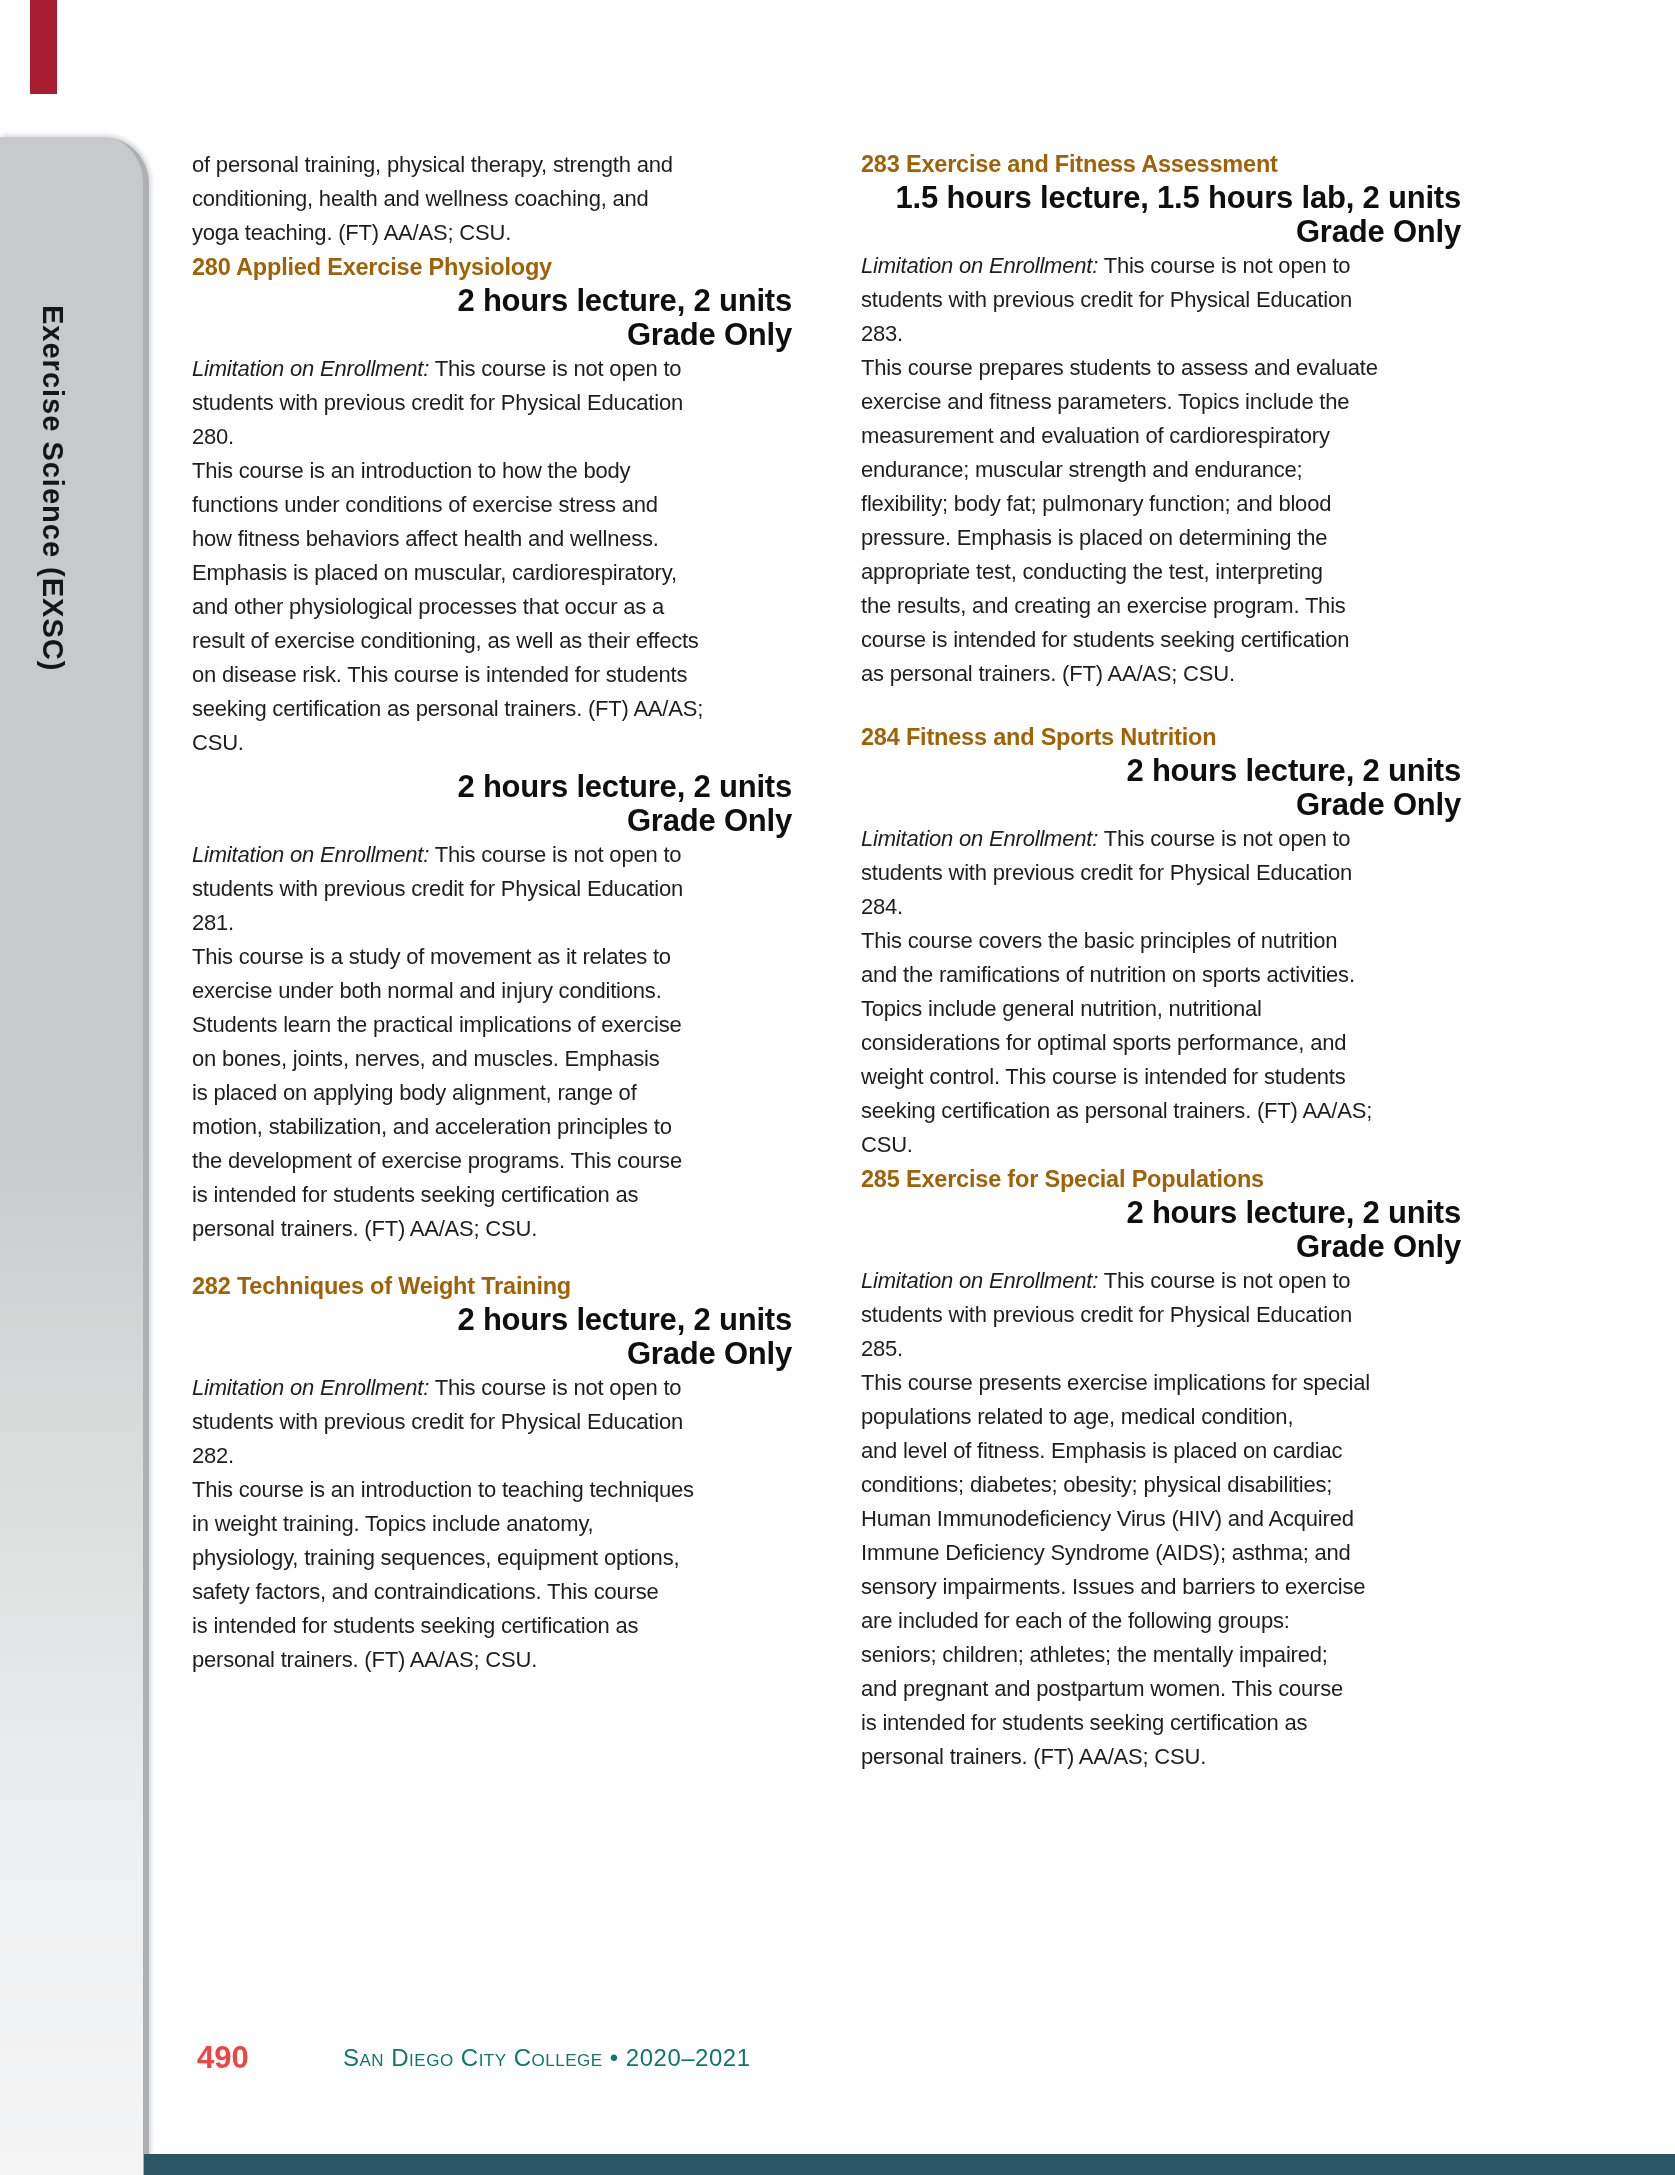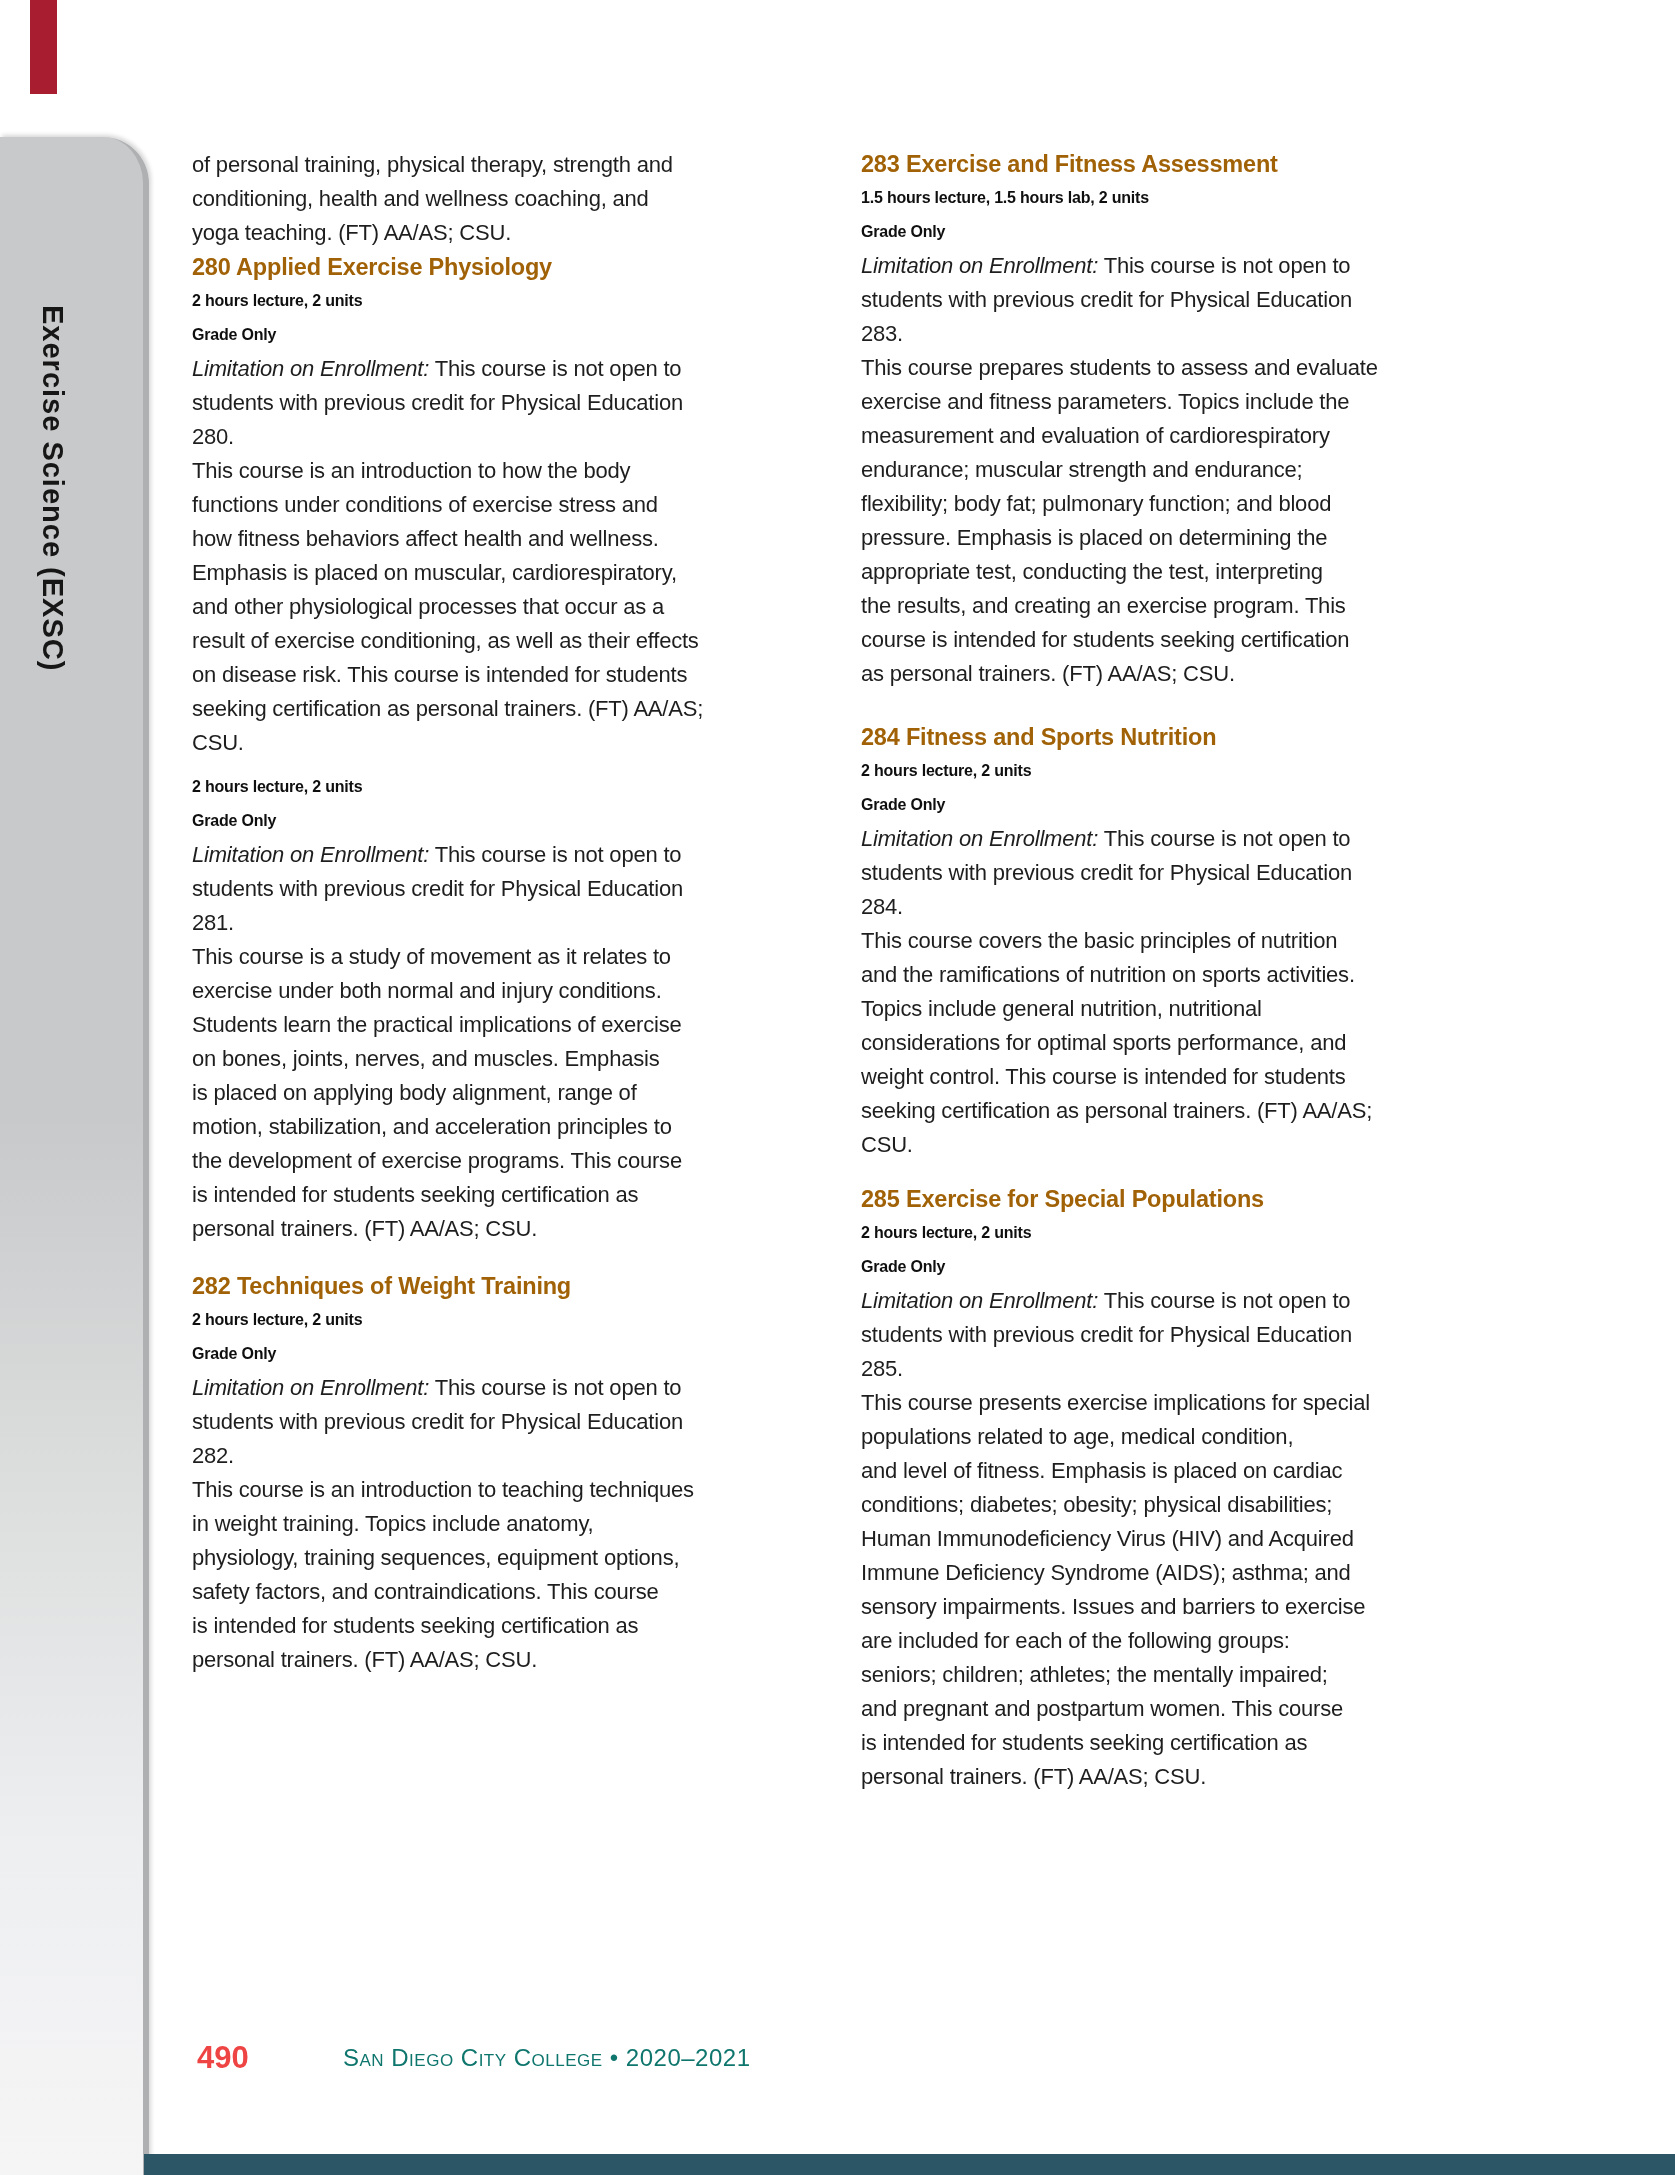--- a/index.html
+++ b/index.html
@@ -36,28 +36,28 @@
     color:#1e1e1e;
   }
   .col-left{left:192px;top:148px;}
   .col-right{left:861px;top:147px;}
   .col p,.col h3,.col div{margin:0;padding:0;}
   .intro-paragraph{white-space:pre;margin:0 0 50px 0;}
   .course-section{margin:0;}
   .col-left .course-section:nth-of-type(2){margin-top:10px;}
   .col-left .course-section:nth-of-type(3){margin-top:23px;}
   .col-right .course-section:nth-of-type(2){margin-top:29px;}
-  .col-right .course-section:nth-of-type(3){margin-top:20px;}
+  .col-right .course-section:nth-of-type(3){}
   .course-heading{
     font-size:23.5px;font-weight:700;line-height:34px;
     letter-spacing:-0.2px;white-space:pre;color:#a16207;
   }
   .course-meta{
-    font-weight:700;white-space:pre;
-    font-size:16px;line-height:34px;color:#0f0f0f;
+    font-weight:700;text-align:right;white-space:pre;
+    font-size:31px;line-height:34px;color:#0f0f0f;
   }
   .course-limitation{white-space:pre;}
   .course-limitation em{font-style:italic;}
   .course-desc{white-space:pre;}
 
   
   .footer-page-number{
     position:absolute;left:197px;top:2040px;
     font-size:31px;font-weight:700;color:#ef4444;
   }

